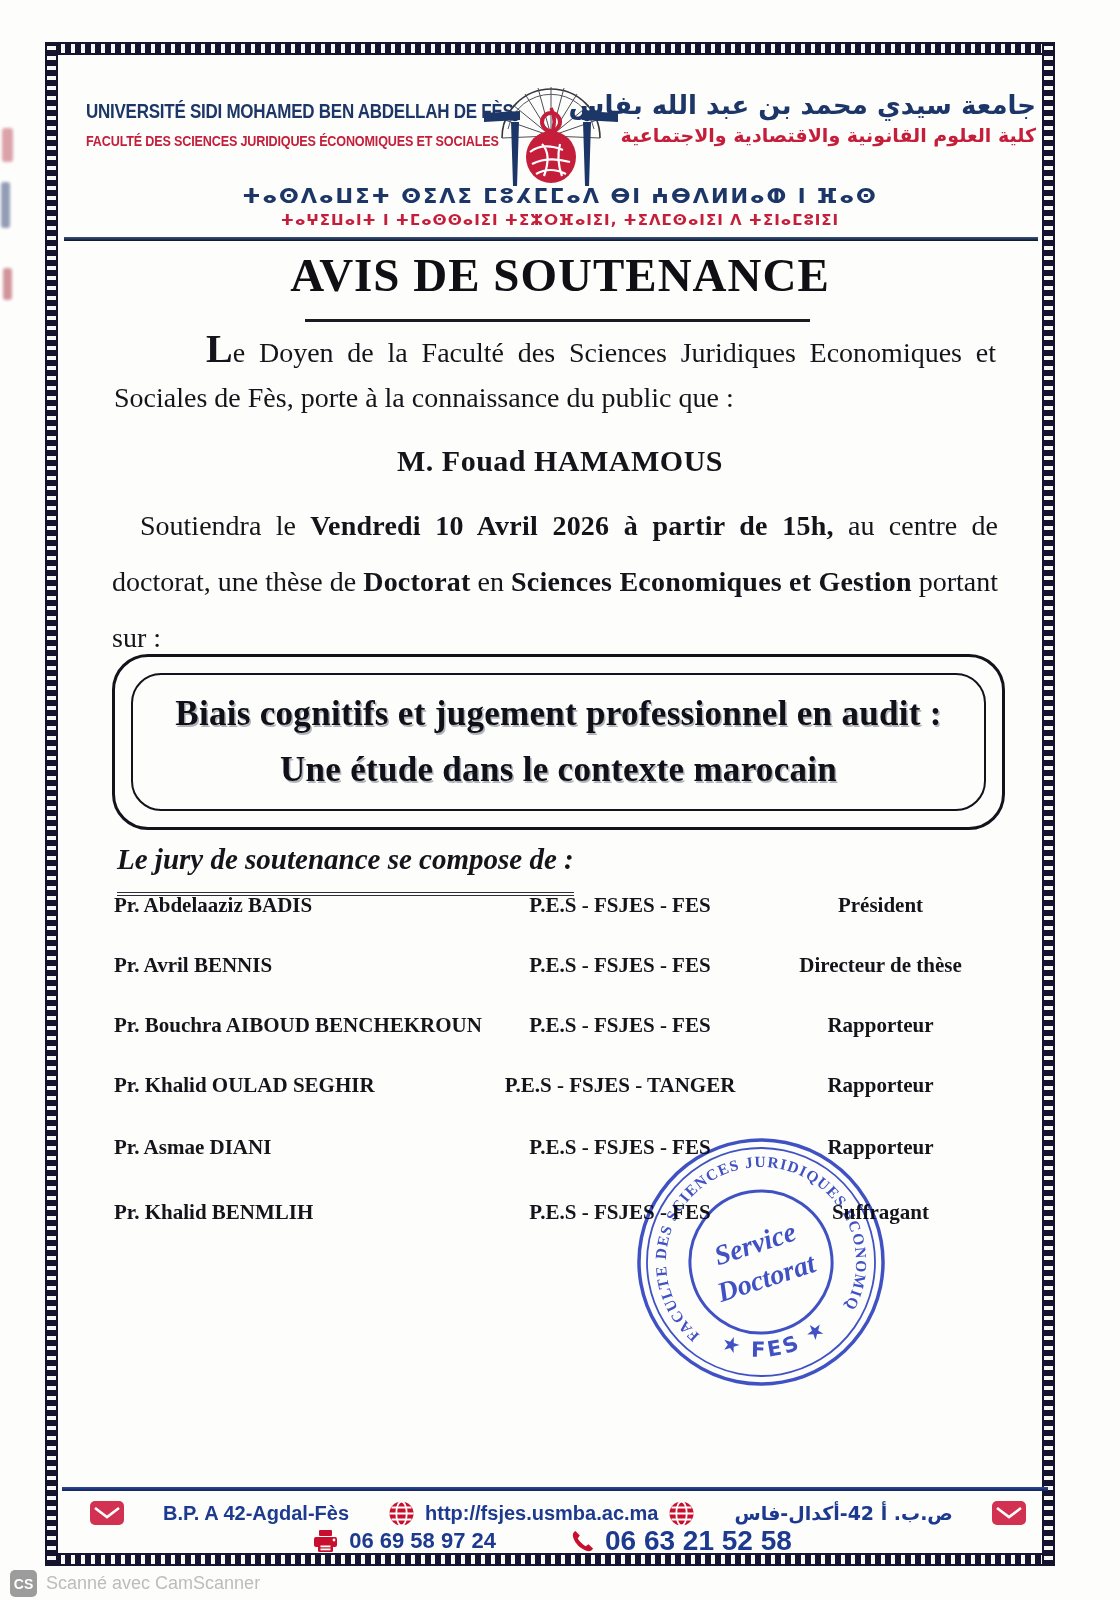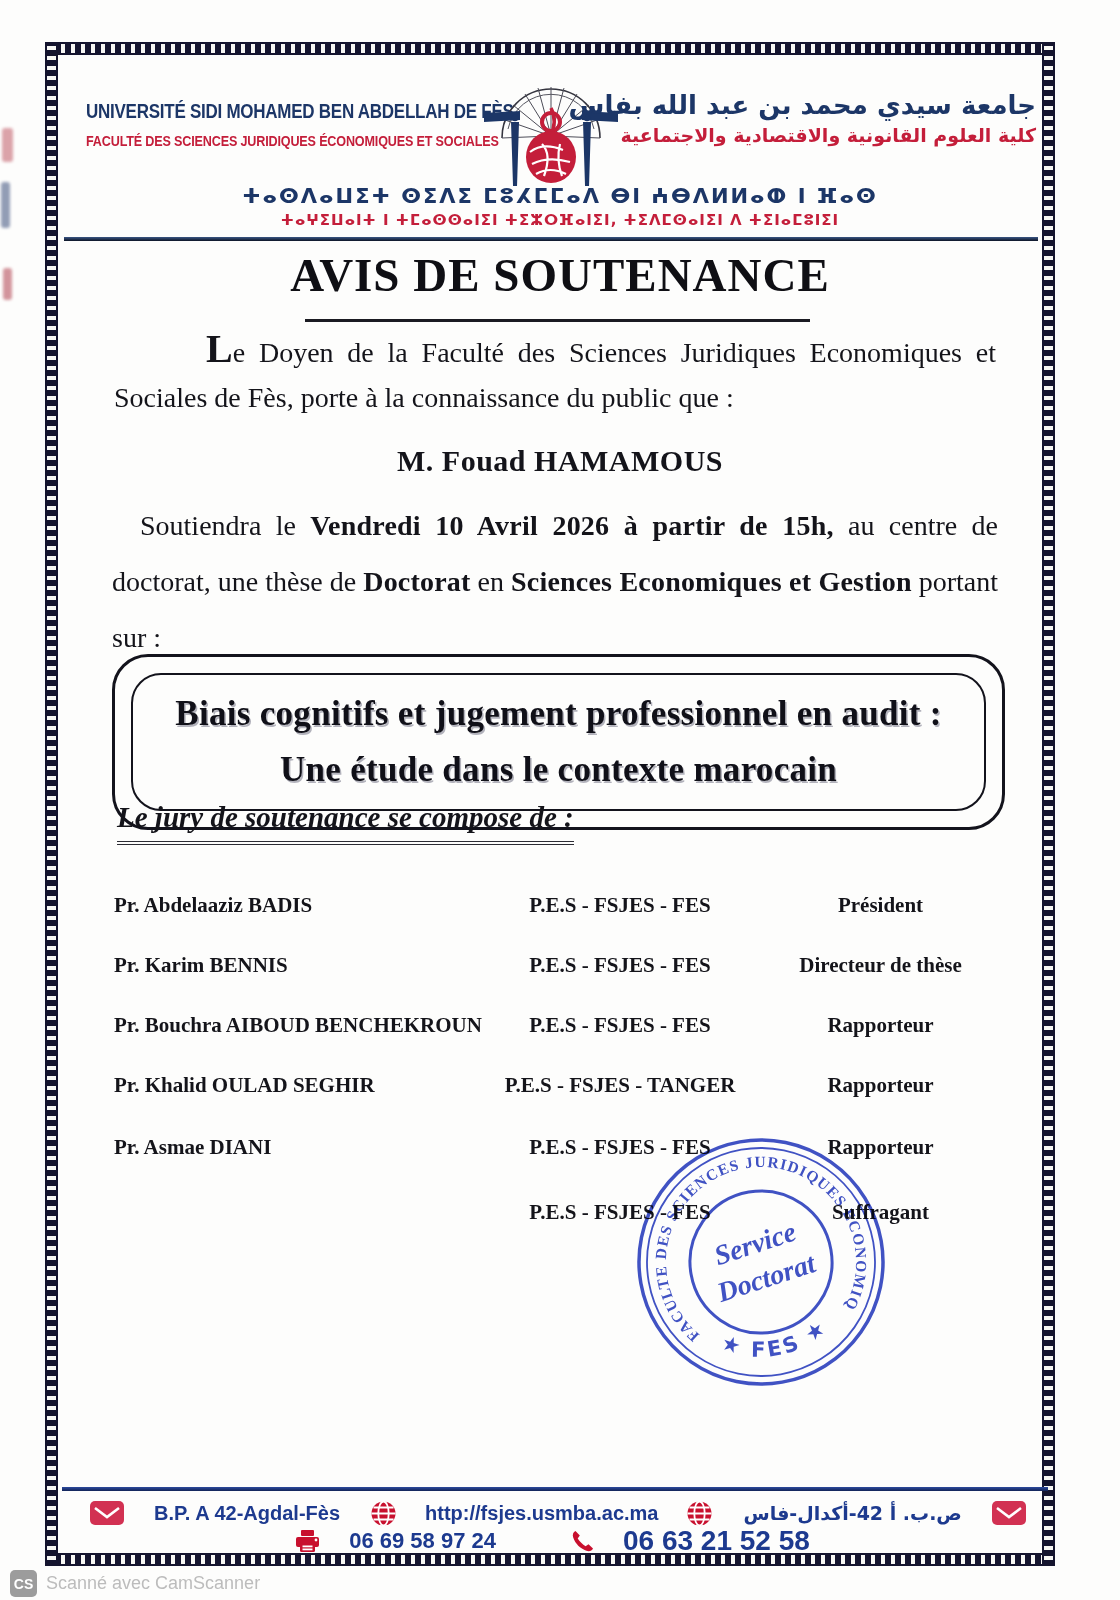--- a/index.html
+++ b/index.html
@@ -46,40 +46,40 @@
   .para2 b{letter-spacing:.2px;}
 
   
   .thesis-outer{position:absolute;left:112px;top:654px;width:893px;height:176px;box-sizing:border-box;
                 border:3.5px solid #13131c;border-radius:36px;padding:16px;}
   .thesis-inner{width:100%;height:100%;box-sizing:border-box;border:2px solid #13131c;border-radius:30px;
                 display:flex;flex-direction:column;justify-content:space-evenly;align-items:center;padding:4px 20px;}
   .thesis-line{font-size:35px;font-weight:bold;color:#101018;text-shadow:1.5px 1.5px 0 rgba(40,40,70,.35);letter-spacing:.3px;}
 
   
-  .jury-heading{position:absolute;left:117px;top:801px;font-size:29px;font-weight:bold;font-style:italic;
-                border-bottom:4px double #2c2c34;padding-bottom:7px;}
+  .jury-heading{position:absolute;left:117px;top:843px;font-size:29px;font-weight:bold;font-style:italic;
+                border-bottom:4px double #2c2c34;padding-bottom:16px;}
   .jury-row{position:absolute;left:0;width:1120px;height:30px;font-weight:bold;font-size:21px;}
   .jury-name{position:absolute;left:114px;width:440px;}
   .jury-affil{position:absolute;left:495px;width:250px;text-align:center;}
   .jury-role{position:absolute;left:783px;width:195px;text-align:center;}
 
   
   .stamp{position:absolute;left:628px;top:1120px;width:266px;height:284px;opacity:.9;mix-blend-mode:multiply;}
   .stamp text{font-family:"Liberation Serif",serif;}
 
   
   .footer-rule{position:absolute;left:62px;right:72px;top:1487px;height:3.5px;background:linear-gradient(#2c4a9e,#122457);}
   .footer-row1{position:absolute;left:60px;right:64px;top:1497px;height:32px;display:flex;align-items:center;
                justify-content:space-between;padding:0 30px;font-family:"Liberation Sans",sans-serif;font-weight:bold;}
   .footer-row2{position:absolute;left:0;right:0;top:1526px;height:30px;display:flex;align-items:center;justify-content:center;
                gap:74px;font-family:"Liberation Sans",sans-serif;font-weight:bold;transform:translateX(-8px);}
   .f-navy{color:#1d3a8f;font-size:20px;white-space:nowrap;}
   .f-ar{font-family:"DejaVu Sans",sans-serif;direction:rtl;font-size:19px;color:#1d3a8f;white-space:nowrap;}
-  .f-group{display:flex;align-items:center;gap:28px;}
+  .f-group{display:flex;align-items:center;gap:10px;}
   .ficon{flex:0 0 auto;display:inline-flex;}
 
   
   .watermark{position:absolute;left:10px;top:1570px;display:flex;align-items:center;gap:9px;}
   .cs-badge{width:27px;height:27px;background:#9c9c9c;border-radius:5px;color:#fff;display:flex;align-items:center;
             justify-content:center;font-family:"Liberation Sans",sans-serif;font-weight:bold;font-size:14px;}
   .cs-text{font-family:"Liberation Sans",sans-serif;font-size:18px;color:#bcbcbc;}
 </style>
 </head>
 <body>
@@ -150,40 +150,41 @@
   </div>
 
   <div class="jury-heading">Le jury de soutenance se compose de :</div>
 
   <div class="jury-row" style="top:893px;">
     <span class="jury-name">Pr. Abdelaaziz BADIS</span>
     <span class="jury-affil">P.E.S - FSJES - FES</span>
     <span class="jury-role">Président</span>
   </div>
   <div class="jury-row" style="top:953px;">
-    <span class="jury-name">Pr. Karim BENNIS</span>
+    <span class="jury-name">Pr. Avril BENNIS</span>
     <span class="jury-affil">P.E.S - FSJES - FES</span>
     <span class="jury-role">Directeur de thèse</span>
   </div>
   <div class="jury-row" style="top:1013px;">
     <span class="jury-name">Pr. Bouchra AIBOUD BENCHEKROUN</span>
     <span class="jury-affil">P.E.S - FSJES - FES</span>
     <span class="jury-role">Rapporteur</span>
   </div>
   <div class="jury-row" style="top:1073px;">
     <span class="jury-name">Pr. Khalid OULAD SEGHIR</span>
     <span class="jury-affil">P.E.S - FSJES - TANGER</span>
     <span class="jury-role">Rapporteur</span>
   </div>
   <div class="jury-row" style="top:1135px;">
     <span class="jury-name">Pr. Asmae DIANI</span>
     <span class="jury-affil">P.E.S - FSJES - FES</span>
     <span class="jury-role">Rapporteur</span>
   </div>
   <div class="jury-row" style="top:1200px;">
+    <span class="jury-name">Pr. Khalid BENMLIH</span>
     <span class="jury-affil">P.E.S - FSJES - FES</span>
     <span class="jury-role">Suffragant</span>
   </div>
 
   <div class="stamp">
     <svg width="266" height="284" viewBox="0 0 266 284">
       <g transform="rotate(-10,133,142)">
         <circle cx="133" cy="142" r="122" fill="none" stroke="#2b3fc0" stroke-width="3.5"></circle>
         <circle cx="133" cy="142" r="114" fill="none" stroke="#2b3fc0" stroke-width="1.8"></circle>
         <circle cx="133" cy="142" r="71" fill="none" stroke="#2b3fc0" stroke-width="3"></circle>

